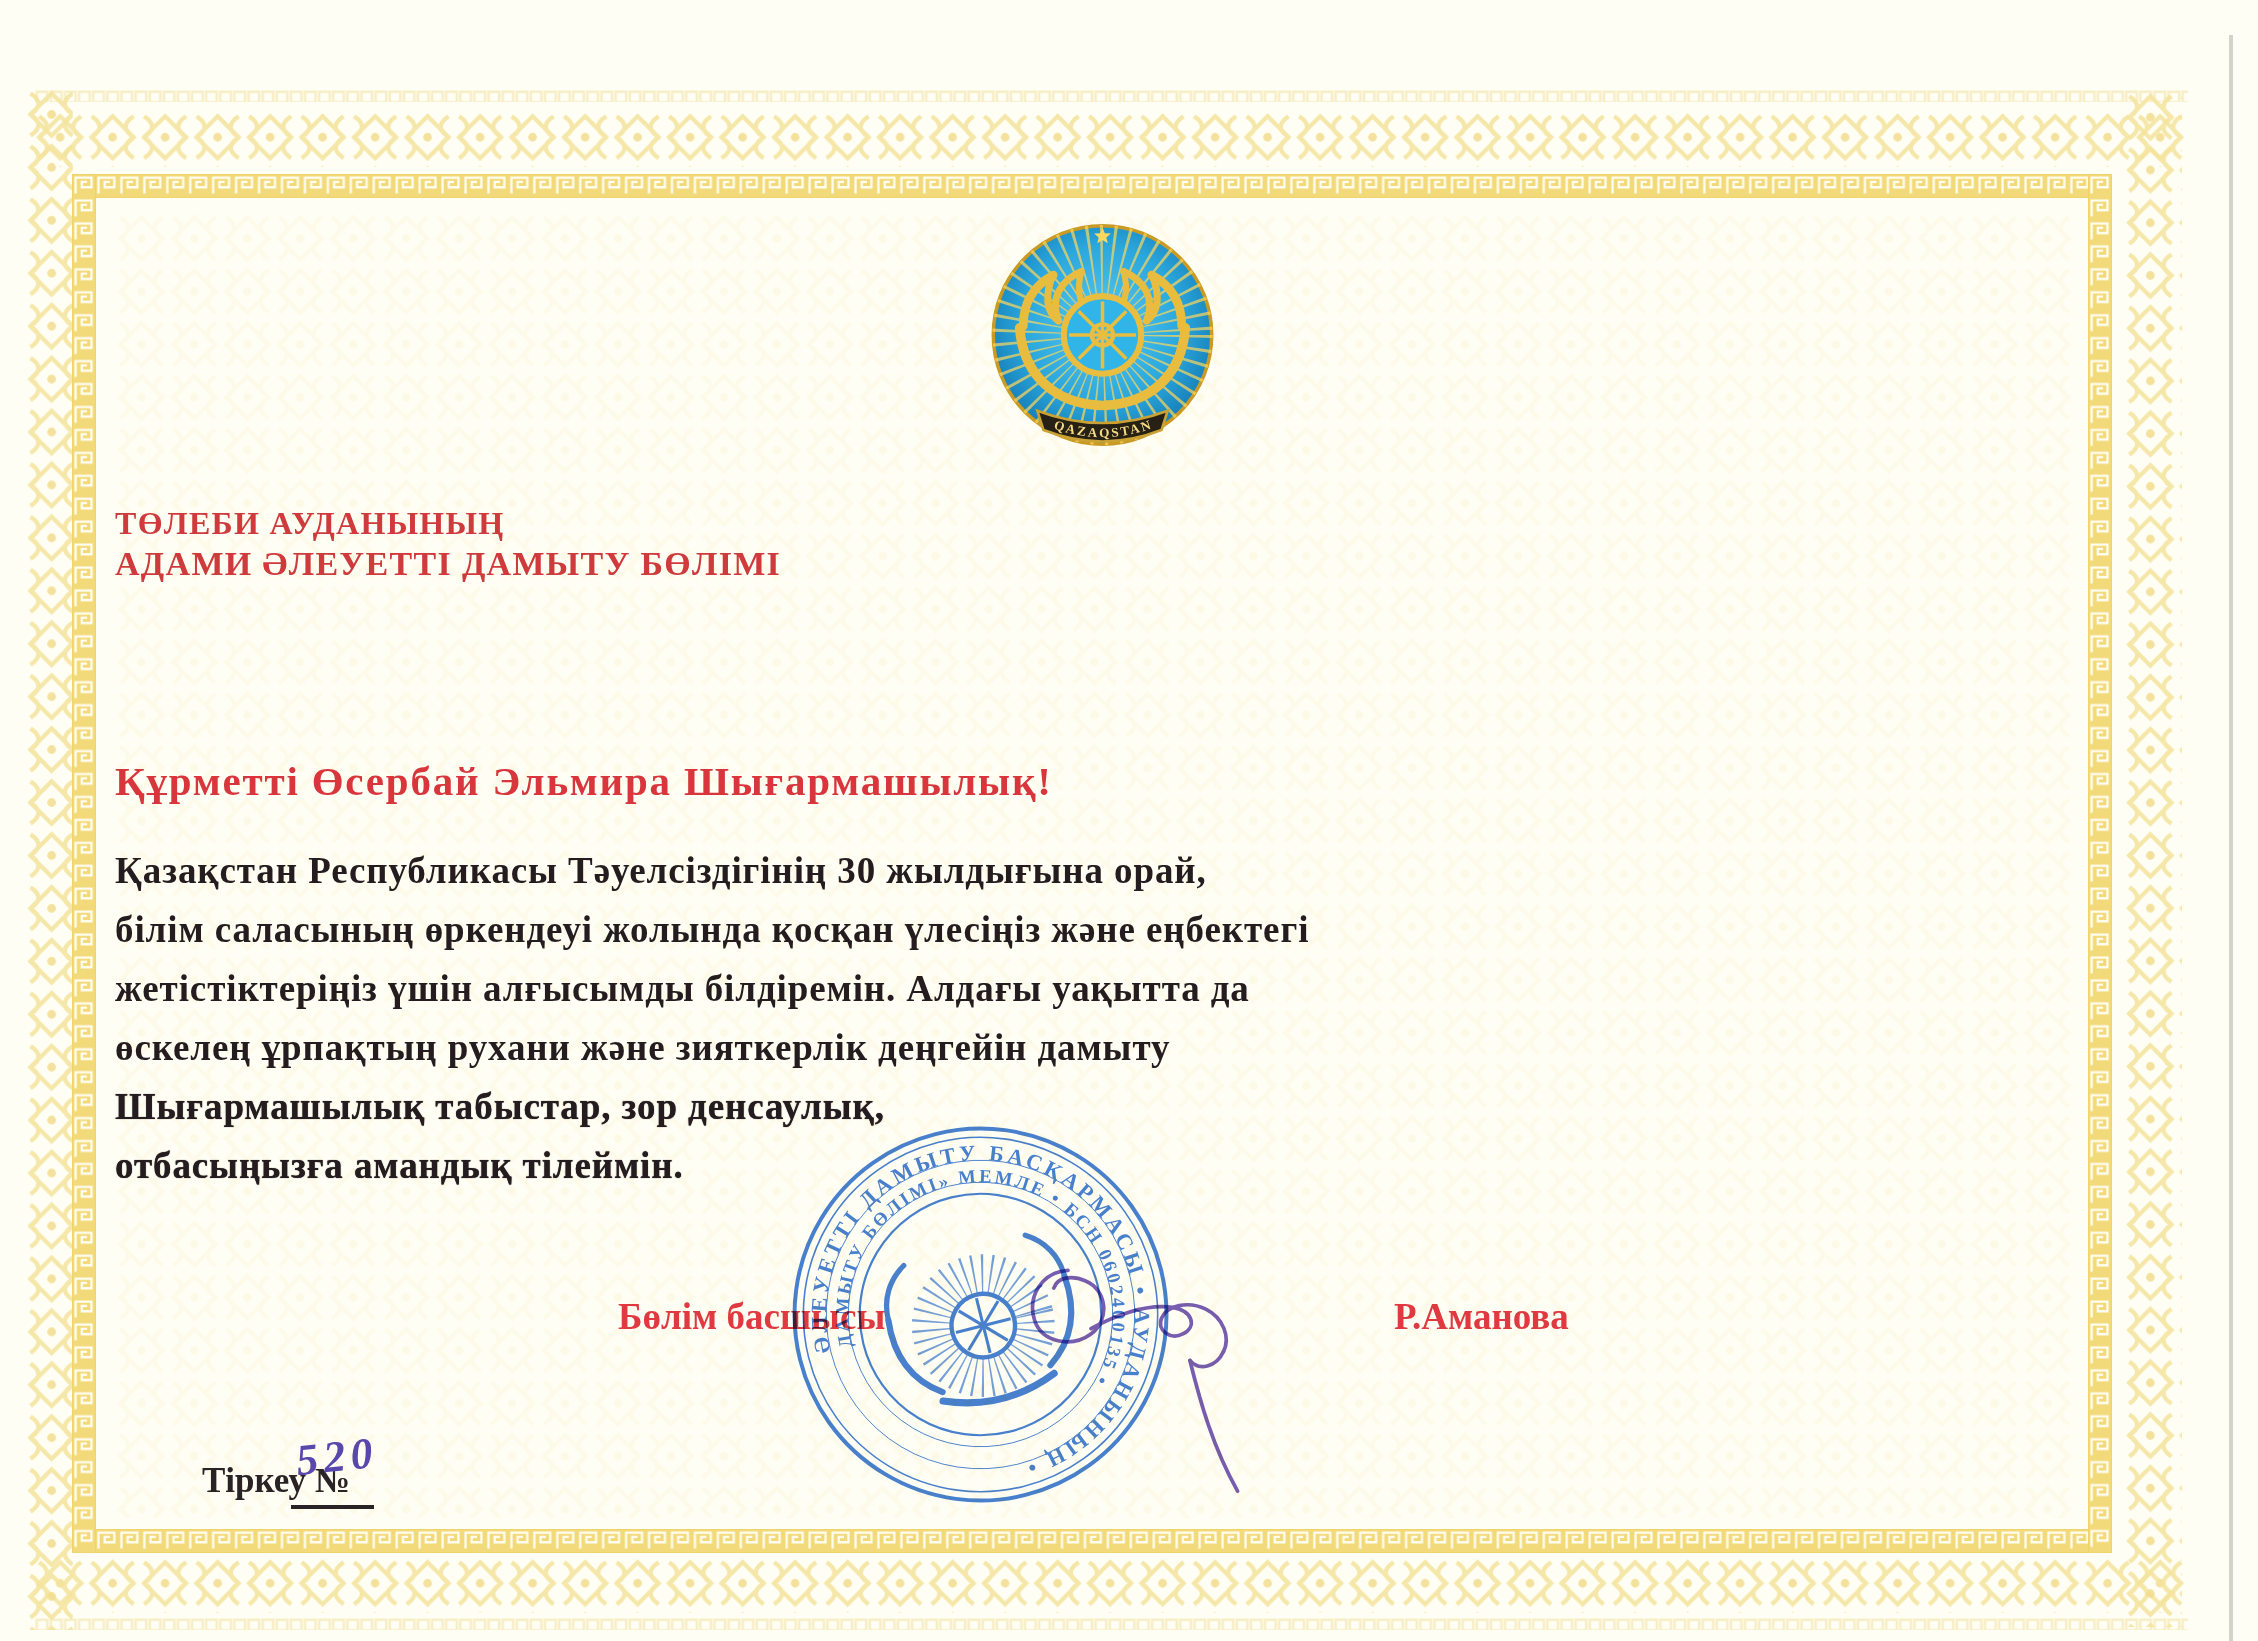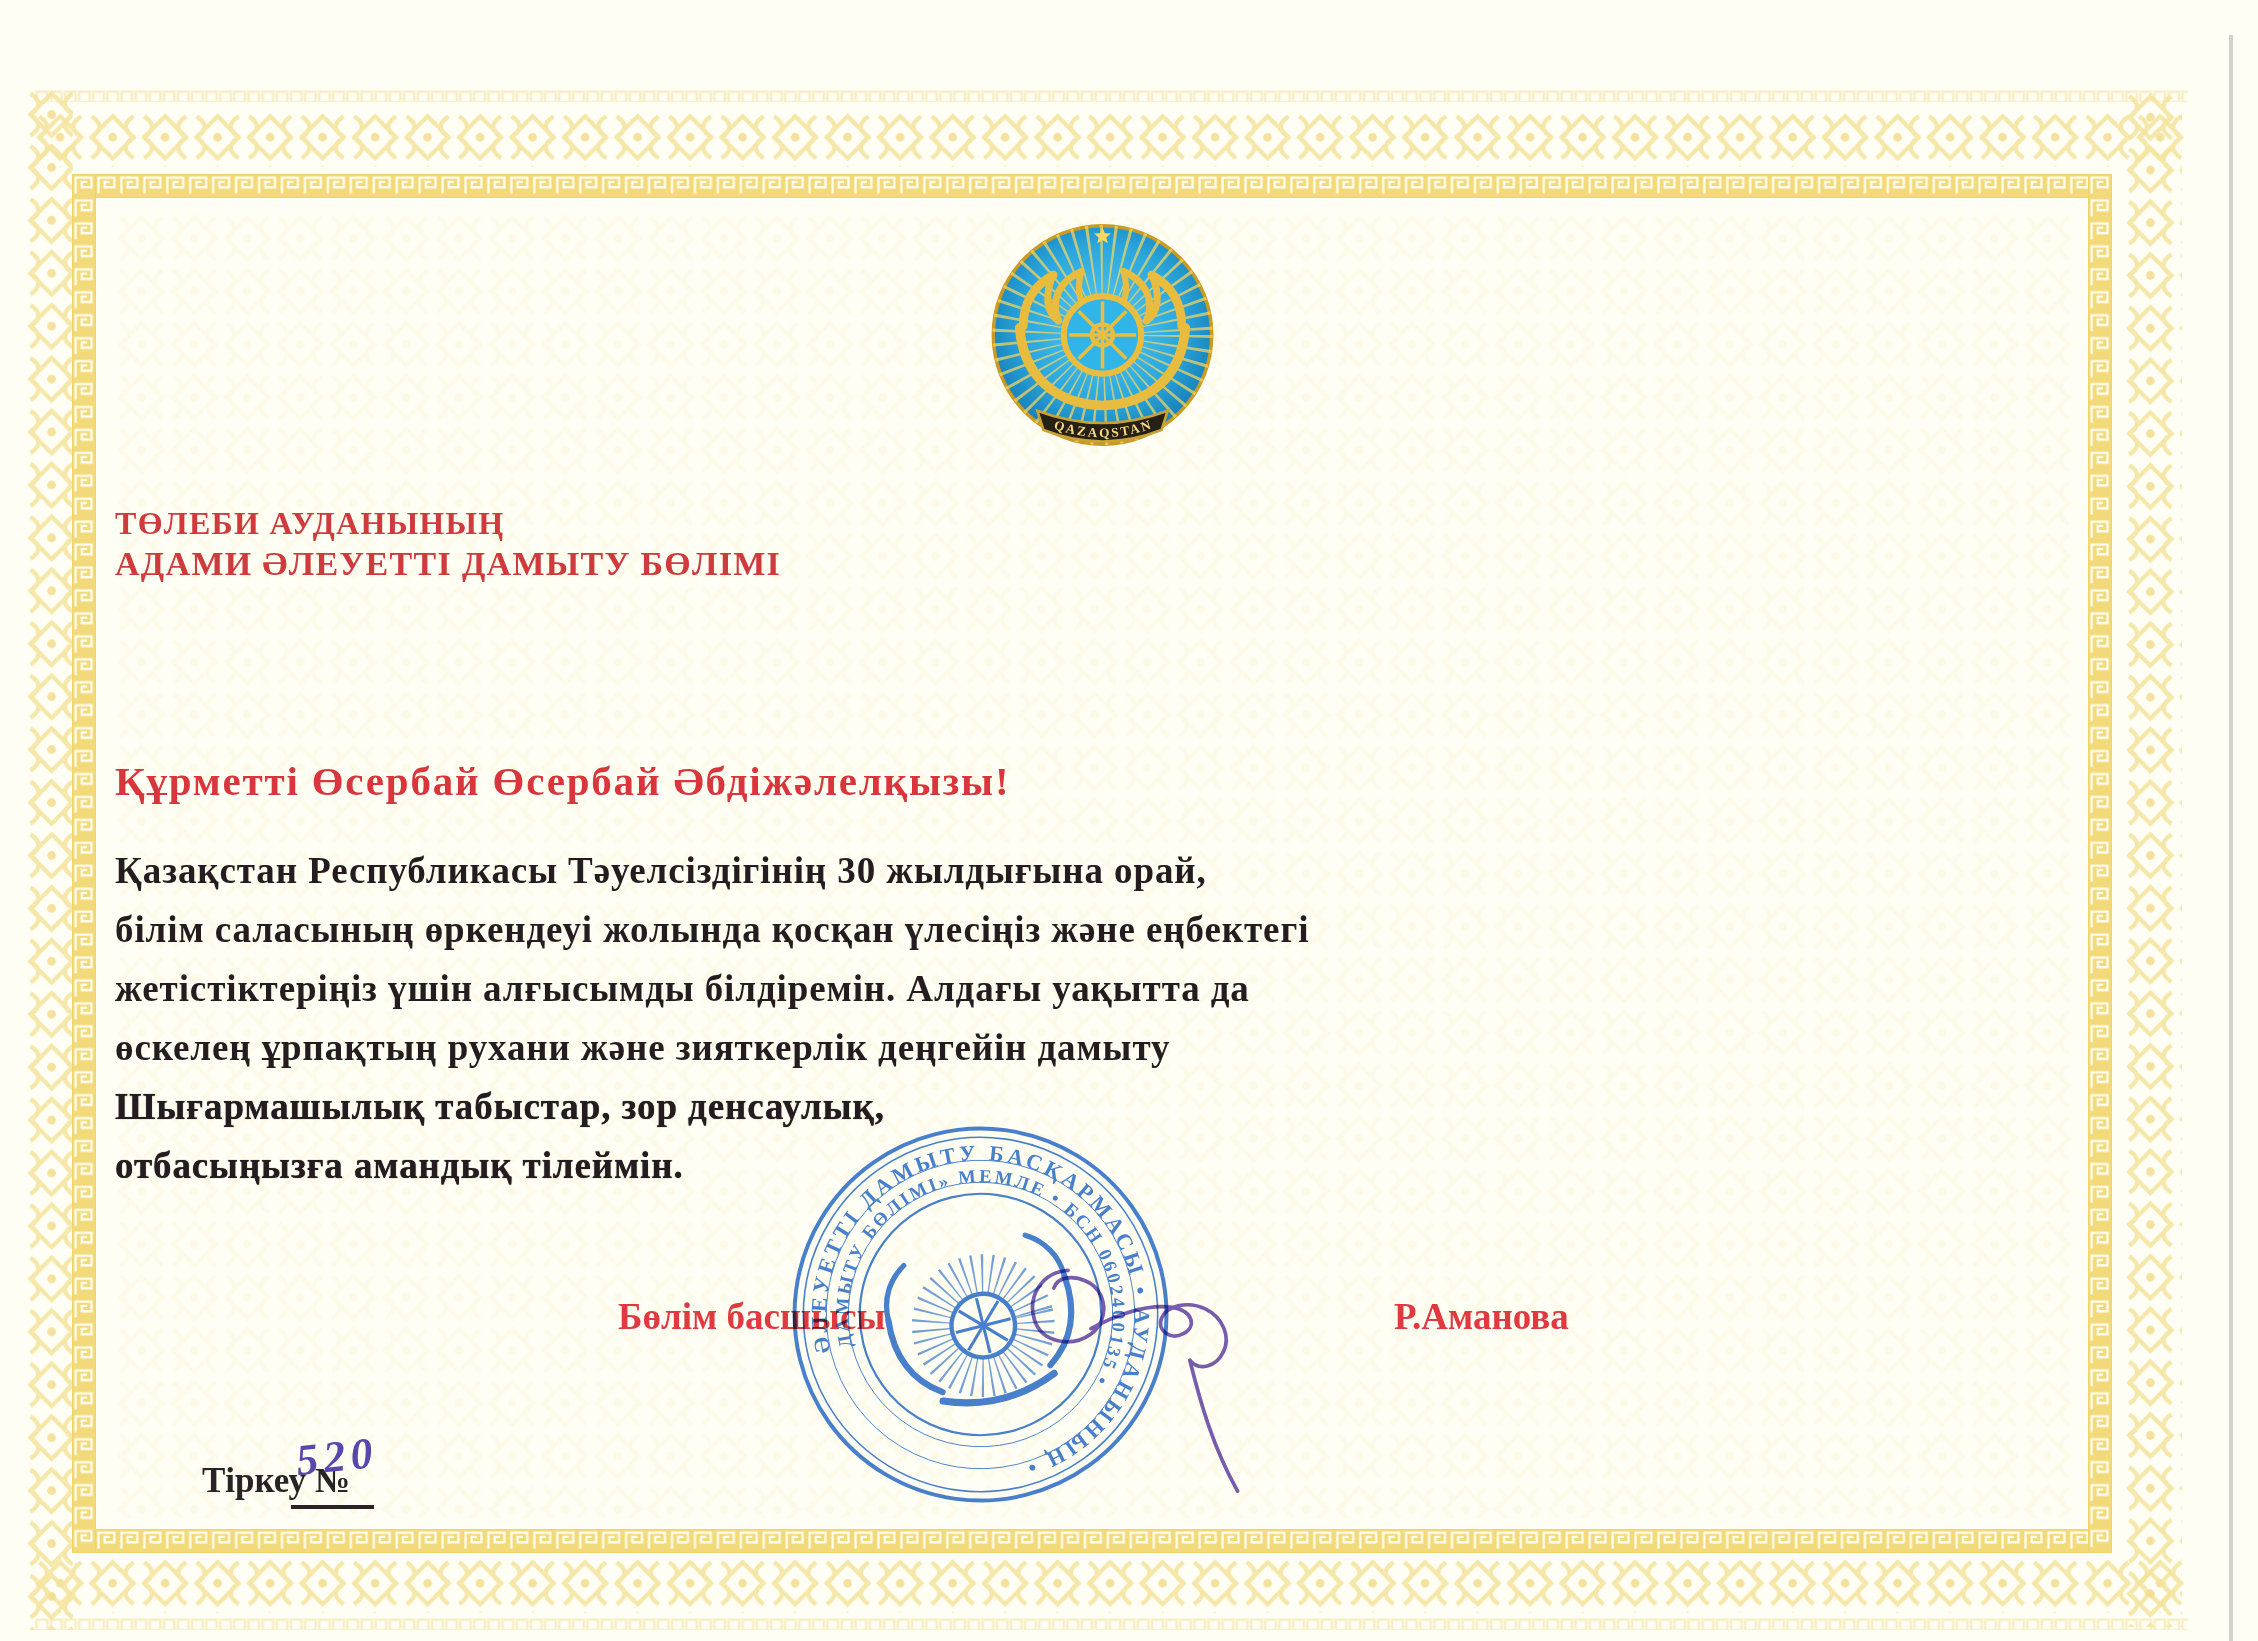--- a/index.html
+++ b/index.html
@@ -149,21 +149,21 @@
 
     <path d="M56,214 Q130,242 204,214 L197,236 Q130,262 63,236 Z" fill="#262015" stroke="#caa133" stroke-width="3"></path>
     <path id="bpath" d="M74,234 Q130,254 186,234" fill="none"></path>
     <text font-size="15" font-weight="bold" letter-spacing="2.5" fill="#f5d984">
       <textPath href="#bpath">QAZAQSTAN</textPath>
     </text>
   </svg>
 
   <div class="center-col org-line org-1" style="top:503px">ТӨЛЕБИ АУДАНЫНЫҢ</div>
   <div class="center-col org-line org-2" style="top:543px">АДАМИ ӘЛЕУЕТТІ ДАМЫТУ БӨЛІМІ</div>
-  <div class="center-col greeting" style="top:757px">Құрметті Өсербай Өсербай Әбдіжәлелқызы!</div>
+  <div class="center-col greeting" style="top:757px">Құрметті Өсербай Эльмира Шығармашылық!</div>
 
   <div class="center-col" style="top:835px">
     <div class="body-line">Қазақстан Республикасы Тәуелсіздігінің 30 жылдығына орай,</div>
     <div class="body-line">білім саласының өркендеуі жолында қосқан үлесіңіз және еңбектегі</div>
     <div class="body-line">жетістіктеріңіз үшін алғысымды білдіремін. Алдағы уақытта да</div>
     <div class="body-line">өскелең ұрпақтың рухани және зияткерлік деңгейін дамыту</div>
     <div class="body-line heavy">Шығармашылық табыстар, зор денсаулық,</div>
     <div class="body-line heavy">отбасыңызға амандық тілеймін.</div>
   </div>
 

